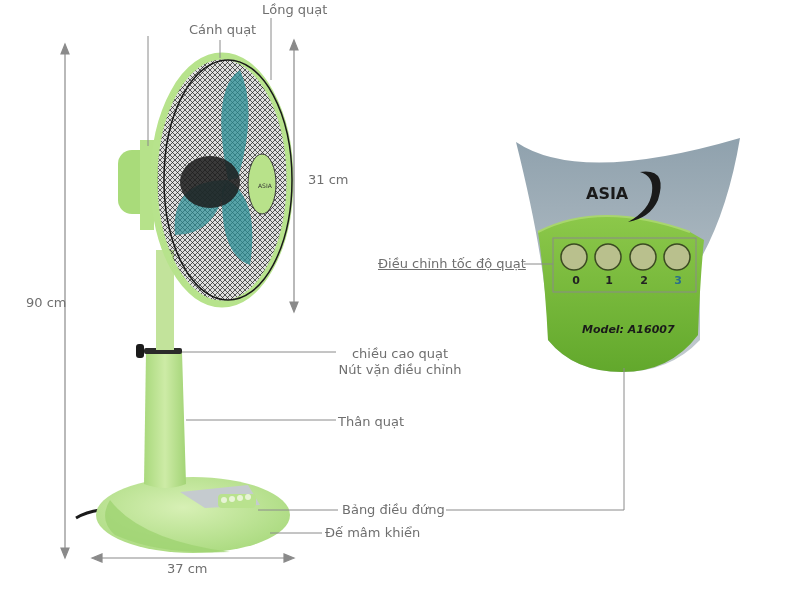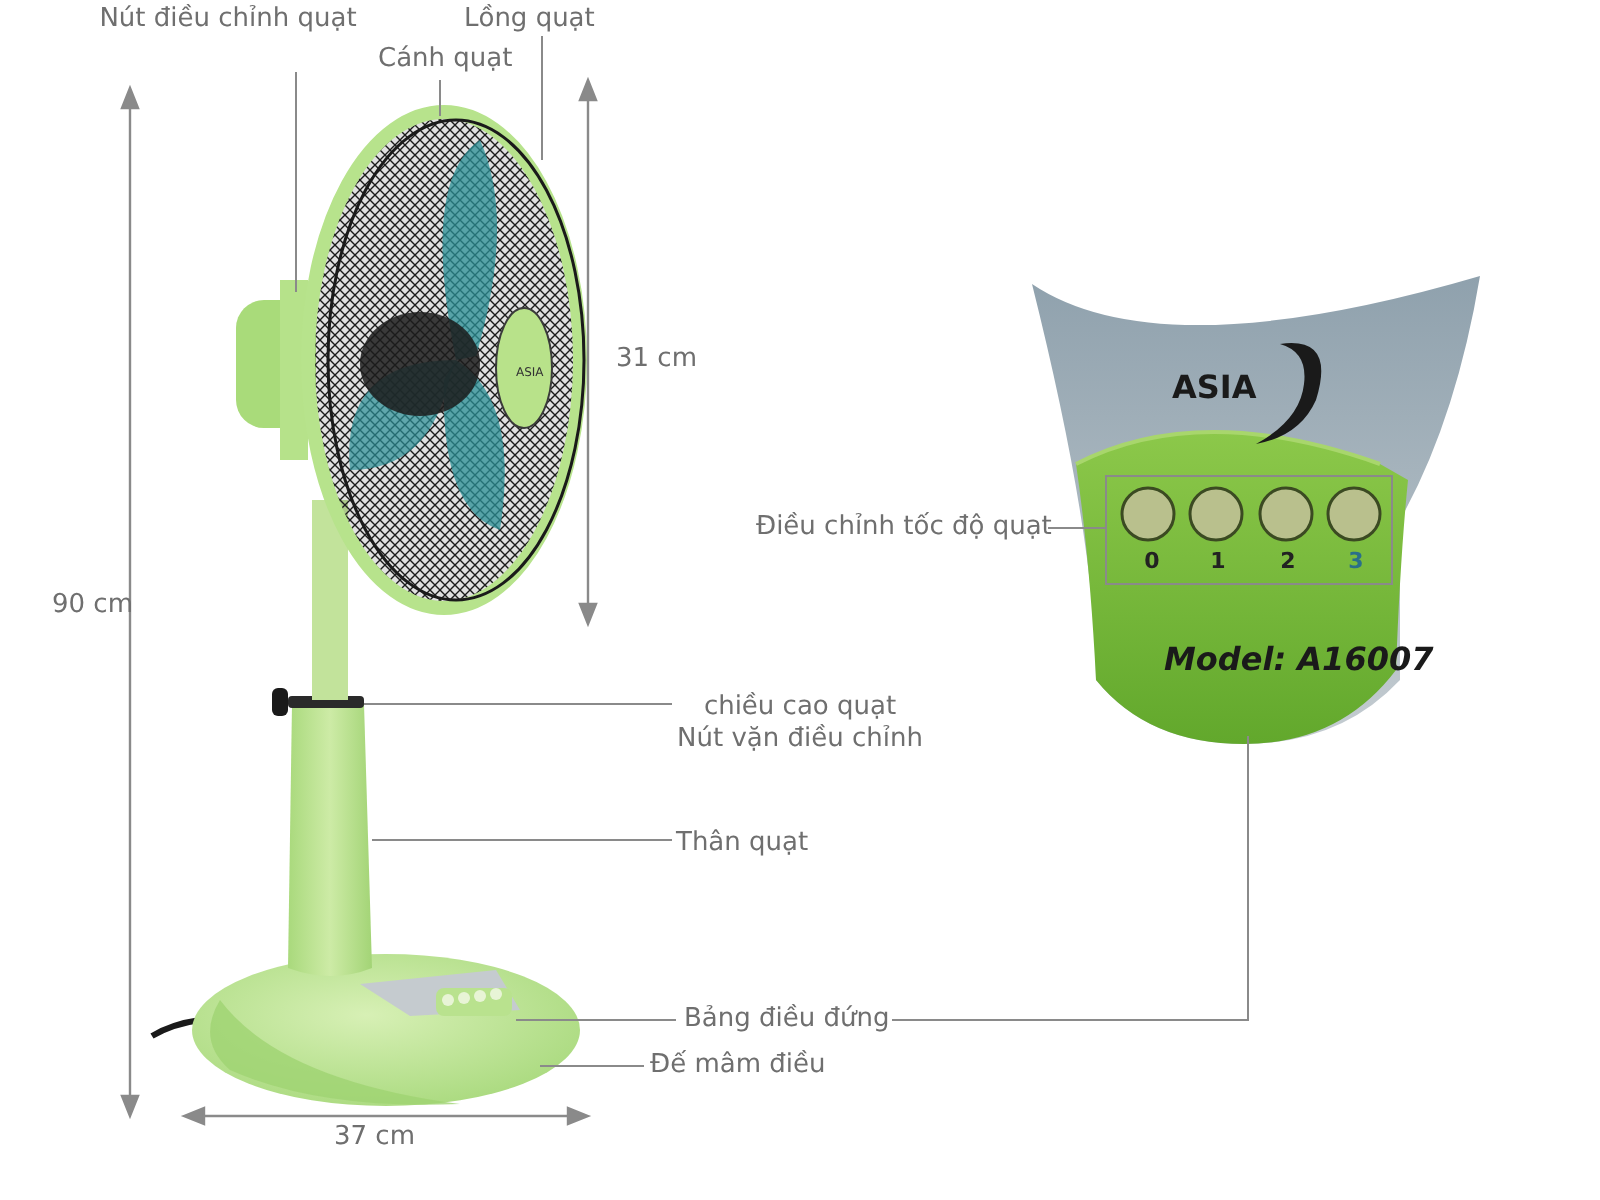--- a/index.html
+++ b/index.html
@@ -108,35 +108,34 @@
     <line x1="182" y1="352" x2="336" y2="352"></line>
     <line x1="186" y1="420" x2="336" y2="420"></line>
     <line x1="258" y1="510" x2="338" y2="510"></line>
     <line x1="270" y1="533" x2="322" y2="533"></line>
     <line x1="524" y1="264" x2="553" y2="264"></line>
     <polyline points="446,510 624,510 624,368"></polyline>
   </g>
 </svg>
 
 <div class="lbl c" style="left:44px;top:2px;width:140px;">
-  <div>Nút điều chỉnh quạt</div>
 </div>
 <div class="lbl" style="left:189px;top:22px;">Cánh quạt</div>
-<div class="lbl" style="left:232px;top:2px;text-align:center;">Lồng quạt</div>
+<div class="lbl" style="left:262px;top:2px;text-align:center;">Lồng quạt</div>
 <div class="lbl" style="left:308px;top:172px;">31 cm</div>
 <div class="lbl" style="left:26px;top:295px;">90 cm</div>
 <div class="lbl" style="left:167px;top:561px;">37 cm</div>
 
 <div class="lbl c" style="left:336px;top:346px;width:128px;">
   <div>chiều cao quạt</div>
   <div>Nút vặn điều chỉnh</div>
 </div>
 <div class="lbl" style="left:338px;top:414px;">Thân quạt</div>
 <div class="lbl" style="left:342px;top:502px;">Bảng điều đứng</div>
-<div class="lbl" style="left:325px;top:525px;">Đế mâm điều</div>
-<div class="lbl" style="left:378px;top:256px;">Điều chỉnh tốc độ quạt</div>
+<div class="lbl" style="left:325px;top:525px;">Đế mâm khiển</div>
+<div class="lbl" style="left:378px;top:256px;text-decoration:underline;">Điều chỉnh tốc độ quạt</div>
 
 <div class="lbl" style="left:586px;top:186px;font-size:16px;font-weight:bold;color:#1a1a1a;">ASIA</div>
 <div class="lbl" style="left:568px;top:273px;width:16px;text-align:center;font-size:11px;font-weight:bold;color:#222;">0</div>
 <div class="lbl" style="left:601px;top:273px;width:16px;text-align:center;font-size:11px;font-weight:bold;color:#222;">1</div>
 <div class="lbl" style="left:636px;top:273px;width:16px;text-align:center;font-size:11px;font-weight:bold;color:#222;">2</div>
 <div class="lbl" style="left:670px;top:273px;width:16px;text-align:center;font-size:11px;font-weight:bold;color:#2a6f8a;">3</div>
-<div class="lbl" style="left:582px;top:322px;font-size:16px;font-weight:bold;font-style:italic;color:#1a1a1a;">Model: A16007</div>
+<div class="lbl" style="left:582px;top:322px;font-size:11px;font-weight:bold;font-style:italic;color:#1a1a1a;">Model: A16007</div>
 
 </body></html>

